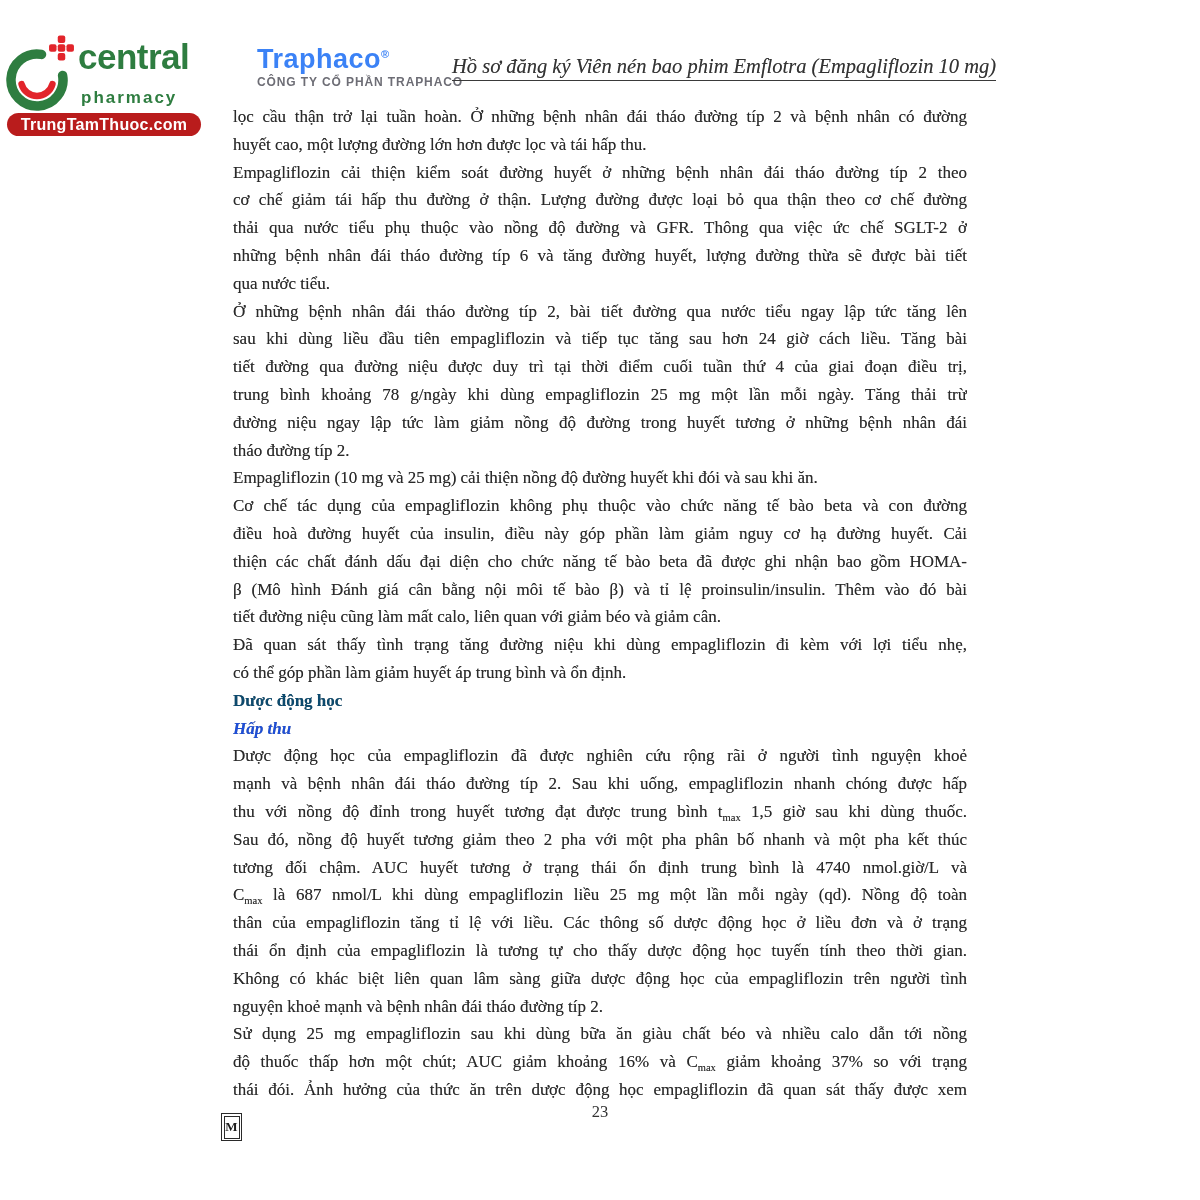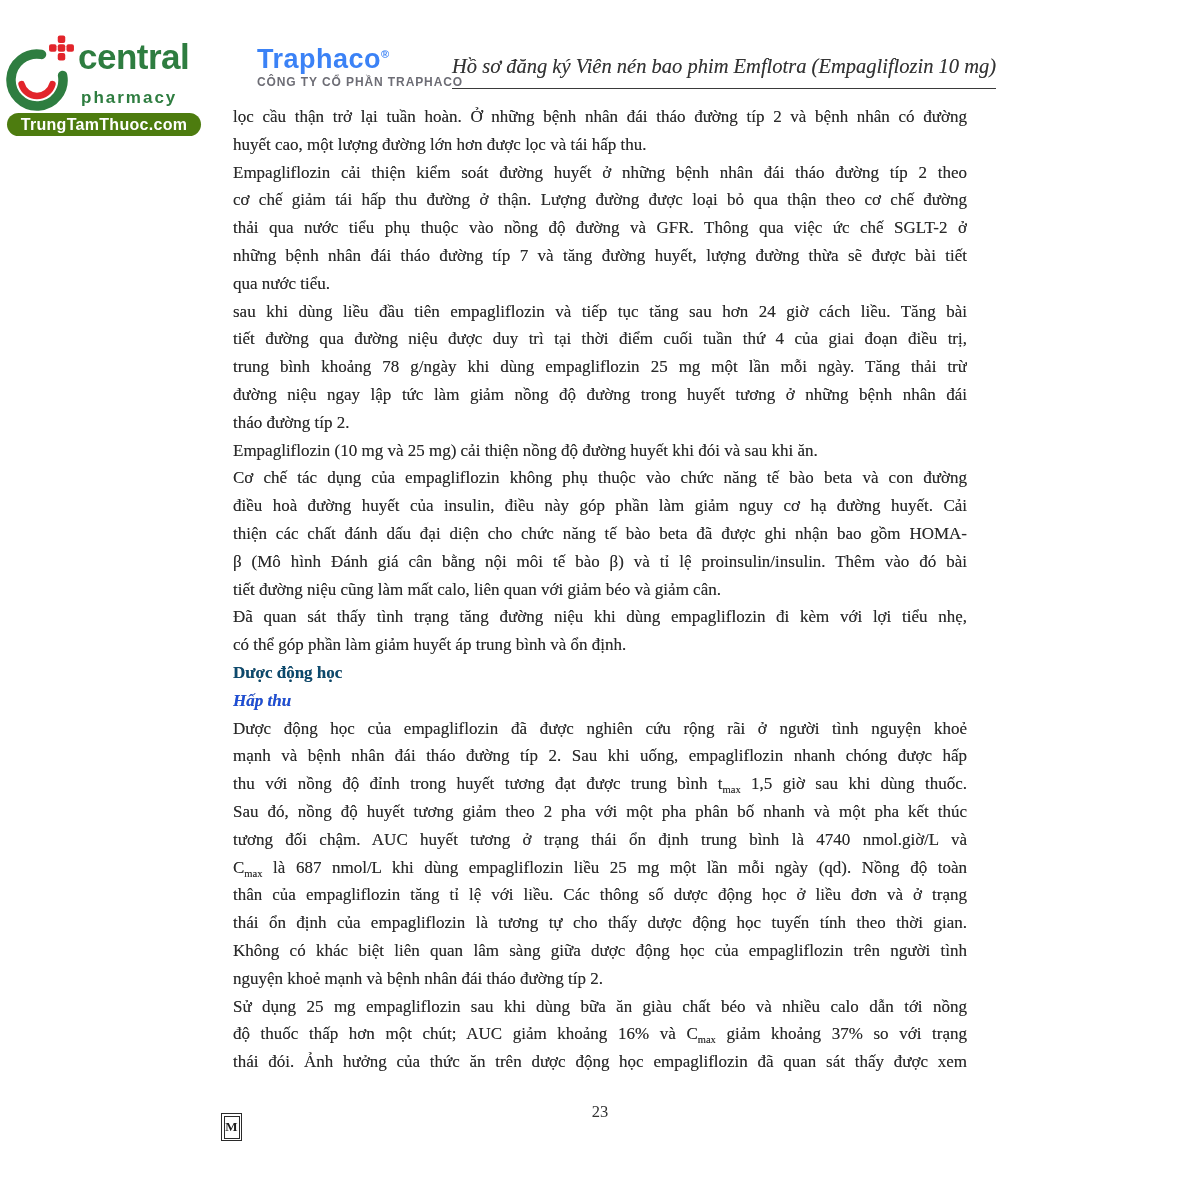--- a/index.html
+++ b/index.html
@@ -6,35 +6,35 @@
   .page{position:relative;width:1200px;height:1200px;background:#ffffff;overflow:hidden;
         font-family:"Liberation Serif","DejaVu Serif",serif;color:#2a2a2a;}
 
   
   .cp-logo{position:absolute;left:6px;top:33px;width:205px;height:106px;}
   .cp-mark{position:absolute;left:0;top:2px;width:70px;height:76px;}
   .cp-name{position:absolute;left:72px;top:6px;font-family:"Liberation Sans","DejaVu Sans",sans-serif;
            font-weight:bold;font-size:35px;line-height:36px;color:#2e7d40;letter-spacing:-0.5px;}
   .cp-sub{position:absolute;left:75px;top:55px;font-family:"Liberation Sans","DejaVu Sans",sans-serif;
           font-weight:bold;font-size:17px;color:#2e7d40;letter-spacing:2px;}
-  .cp-badge{position:absolute;left:1px;top:80px;width:194px;height:23px;background:#4d7c0f;
+  .cp-badge{position:absolute;left:1px;top:80px;width:194px;height:23px;background:#b91c1c;
             border-radius:12px;color:#ffffff;font-family:"Liberation Sans","DejaVu Sans",sans-serif;
             font-weight:bold;font-size:16px;line-height:23px;text-align:center;letter-spacing:0.3px;}
 
   
   .tp-logo{position:absolute;left:257px;top:44px;}
   .tp-name{font-family:"Liberation Sans","DejaVu Sans",sans-serif;font-weight:bold;font-size:27px;
            color:#3b82f6;letter-spacing:0.5px;}
   .tp-name sup{font-size:11px;}
   .tp-sub{margin-top:0;font-family:"Liberation Sans","DejaVu Sans",sans-serif;font-size:12px;
           color:#6d6d75;letter-spacing:0.9px;font-weight:bold;}
 
   
   .doc-title{position:absolute;left:452px;top:55px;font-style:italic;font-size:20.5px;color:#333333;
-             border-bottom:1.5px solid #3a3a3a;padding-bottom:10px;white-space:nowrap;
+             border-bottom:1.5px solid #3a3a3a;padding-bottom:2px;white-space:nowrap;
              text-shadow:0 0 0.5px rgba(0,0,0,.4);}
 
   
   .doc-body{position:absolute;left:233px;top:103px;width:734px;font-size:17px;line-height:27.8px;
             text-shadow:0 0 0.5px rgba(0,0,0,.45);}
   .line{text-align:justify;text-align-last:justify;overflow:hidden;white-space:normal;}
   .line.last{text-align-last:left;}
   .para.heading .line{font-weight:bold;color:#0c4a6e;}
   .para.subheading .line{font-weight:bold;font-style:italic;color:#1d4ed8;}
   sub{font-size:62%;line-height:0;}
@@ -78,24 +78,25 @@
 
   <div class="doc-body">
       <div class="para normal">
         <div class="line">lọc cầu thận trở lại tuần hoàn. Ở những bệnh nhân đái tháo đường típ 2 và bệnh nhân có đường</div>
         <div class="line last">huyết cao, một lượng đường lớn hơn được lọc và tái hấp thu.</div>
       </div>
       <div class="para normal">
         <div class="line">Empagliflozin cải thiện kiểm soát đường huyết ở những bệnh nhân đái tháo đường típ 2 theo</div>
         <div class="line">cơ chế giảm tái hấp thu đường ở thận. Lượng đường được loại bỏ qua thận theo cơ chế đường</div>
         <div class="line">thải qua nước tiểu phụ thuộc vào nồng độ đường và GFR. Thông qua việc ức chế SGLT-2 ở</div>
-        <div class="line">những bệnh nhân đái tháo đường típ 7 và tăng đường huyết, lượng đường thừa sẽ được bài tiết</div>
+        <div class="line">những bệnh nhân đái tháo đường típ 6 và tăng đường huyết, lượng đường thừa sẽ được bài tiết</div>
         <div class="line last">qua nước tiểu.</div>
       </div>
       <div class="para normal">
+        <div class="line">Ở những bệnh nhân đái tháo đường típ 2, bài tiết đường qua nước tiểu ngay lập tức tăng lên</div>
         <div class="line">sau khi dùng liều đầu tiên empagliflozin và tiếp tục tăng sau hơn 24 giờ cách liều. Tăng bài</div>
         <div class="line">tiết đường qua đường niệu được duy trì tại thời điểm cuối tuần thứ 4 của giai đoạn điều trị,</div>
         <div class="line">trung bình khoảng 78 g/ngày khi dùng empagliflozin 25 mg một lần mỗi ngày. Tăng thải trừ</div>
         <div class="line">đường niệu ngay lập tức làm giảm nồng độ đường trong huyết tương ở những bệnh nhân đái</div>
         <div class="line last">tháo đường típ 2.</div>
       </div>
       <div class="para normal">
         <div class="line last">Empagliflozin (10 mg và 25 mg) cải thiện nồng độ đường huyết khi đói và sau khi ăn.</div>
       </div>
       <div class="para normal">

